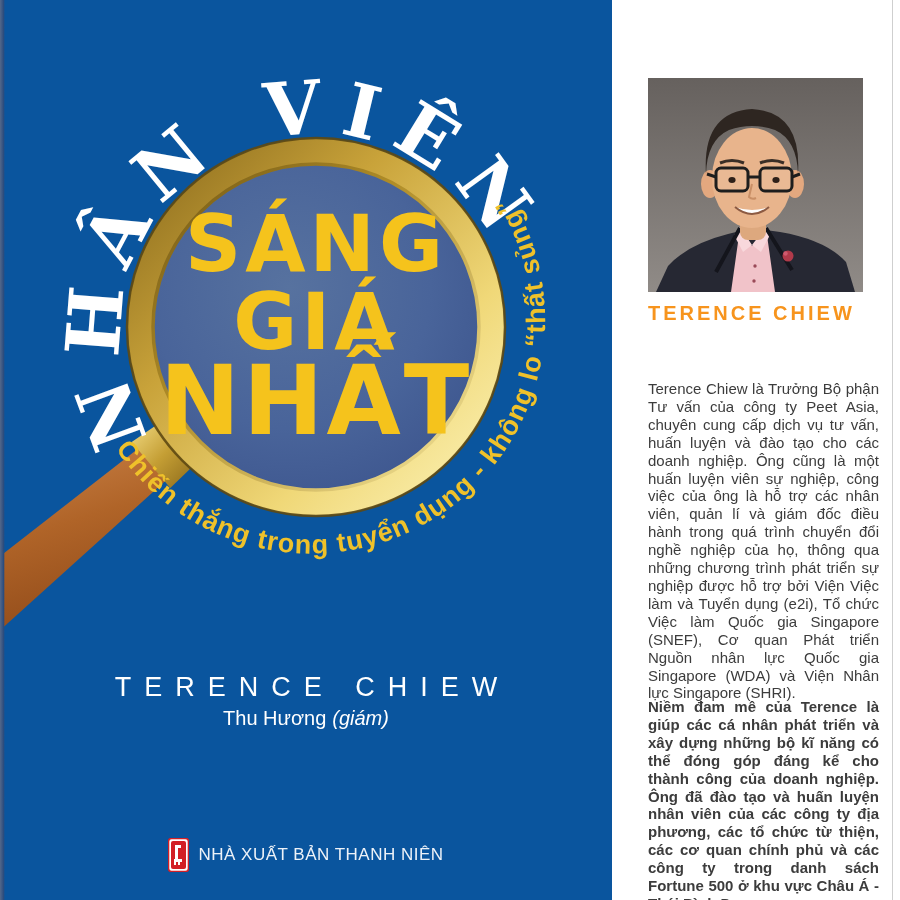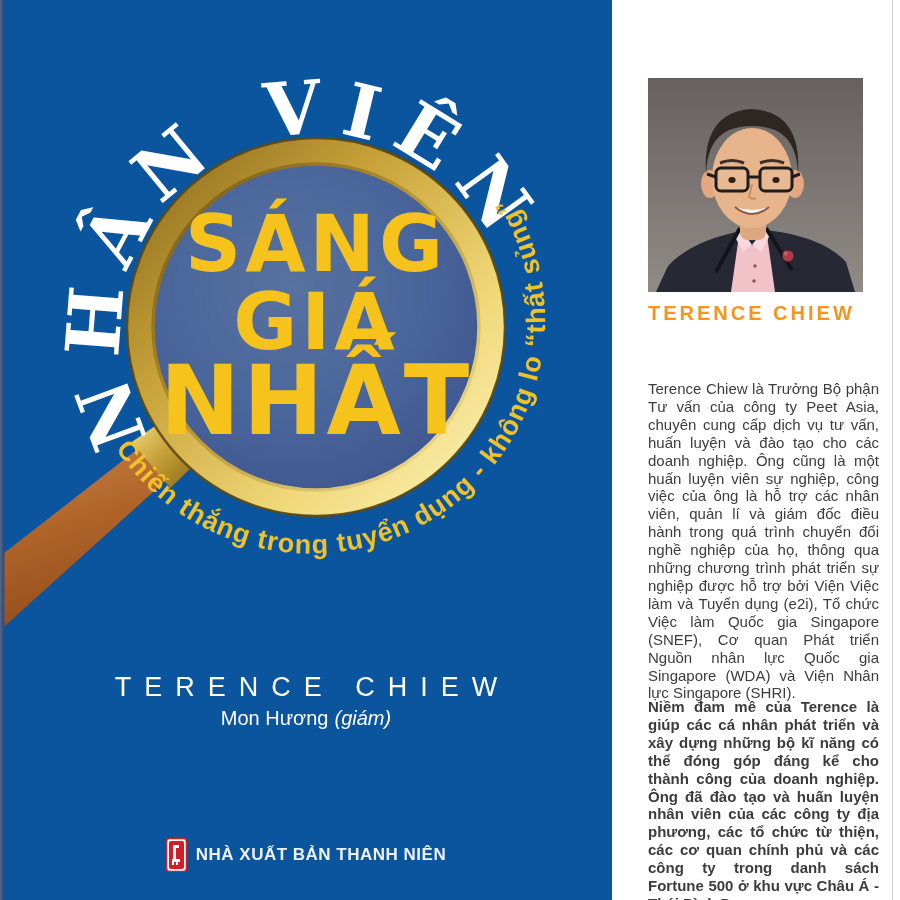--- a/index.html
+++ b/index.html
@@ -17,21 +17,21 @@
   .lens-word{font-family:"DejaVu Sans","Liberation Sans",sans-serif;font-weight:700;
              fill:#F5C31C;letter-spacing:4px;}
   .lens-word.big{letter-spacing:3px;}
   .cover-author{position:absolute;left:0;right:0;top:672px;text-align:center;color:#ffffff;
                 font-size:27px;font-weight:400;letter-spacing:13px;text-indent:13px;}
   .cover-translator{position:absolute;left:0;right:0;top:707px;text-align:center;color:#ffffff;
                     font-size:20px;}
   .cover-translator .dich{font-style:italic;margin-left:6px;}
   .publisher-row{position:absolute;left:0;right:0;top:838px;display:flex;align-items:center;
                  justify-content:center;gap:9px;}
-  .publisher-label{color:#EDF2F8;font-size:17px;letter-spacing:0.5px;font-weight:700;}
+  .publisher-label{color:#EDF2F8;font-size:17px;letter-spacing:0.5px;font-weight:400;}
   
   .panel{position:absolute;left:612px;top:0;width:288px;height:900px;background:#ffffff;}
   .portrait{position:absolute;left:36px;top:78px;width:215px;height:214px;display:block;}
   .panel-name{position:absolute;left:36px;top:302px;color:#F7941D;font-size:20px;font-weight:700;
               letter-spacing:3px;}
   .bio{position:absolute;left:36px;width:231px;color:#3C3C3C;font-size:15px;line-height:17.9px;
        text-align:justify;margin:0;}
   .bio.p1{top:340px;margin-top:40px;}
   .bio.p2{top:698px;font-weight:bold;}
   .edge-line{position:absolute;left:892px;top:0;width:1px;height:900px;background:#cfcfcf;}
@@ -95,21 +95,21 @@
       <text class="lens-word" x="316" y="271" font-size="78" text-anchor="middle">SÁNG</text>
       <text class="lens-word" x="316" y="349" font-size="78" text-anchor="middle">GIÁ</text>
       <text class="lens-word big" x="316" y="434" font-size="96" text-anchor="middle">NHẤT</text>
     </svg>
 
     <div class="spine-edge"></div>
 
     <div class="cover-author">TERENCE CHIEW</div>
 
     <div class="cover-translator">
-      <span>Mon Hương</span><span class="dich">(giám)</span>
+      <span>Thu Hương</span><span class="dich">(giám)</span>
     </div>
 
     <div class="publisher-row">
       <svg width="21" height="34" viewBox="0 0 21 34">
         <rect x="0.5" y="0.5" width="20" height="33" rx="3" fill="#ffffff" stroke="#D21F26" stroke-width="1.6"></rect>
         <rect x="3" y="3" width="15" height="28" rx="2" fill="#D21F26"></rect>
         <path d="M7,7 L13,7 L13,10 L10,10 L10,21 L14,21 L14,24 L12,24 L12,27 L10,27 L10,24 L8,24 L8,27 L6,27 L6,21 L7,21 Z" fill="#ffffff"></path>
       </svg>
       <span class="publisher-label">NHÀ XUẤT BẢN THANH NIÊN</span>
     </div>

